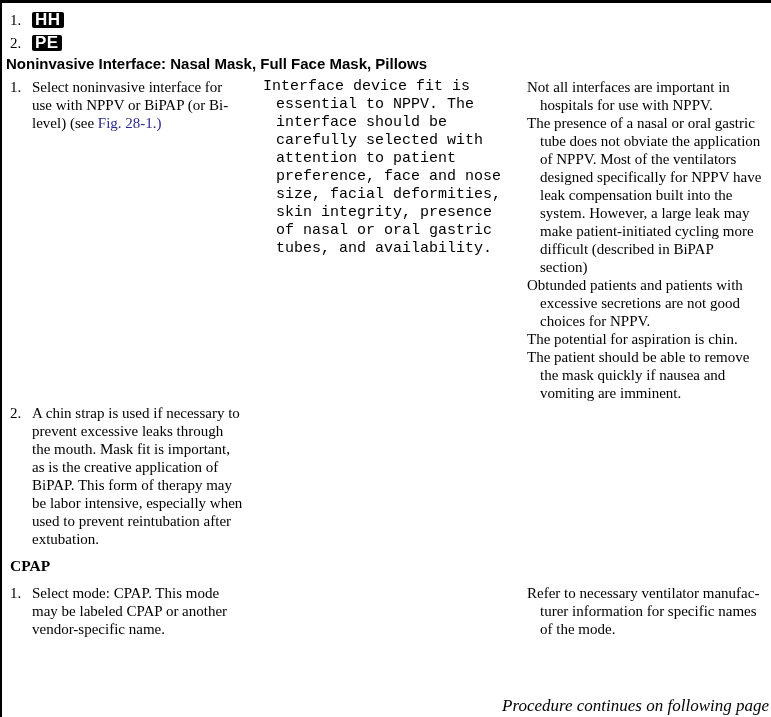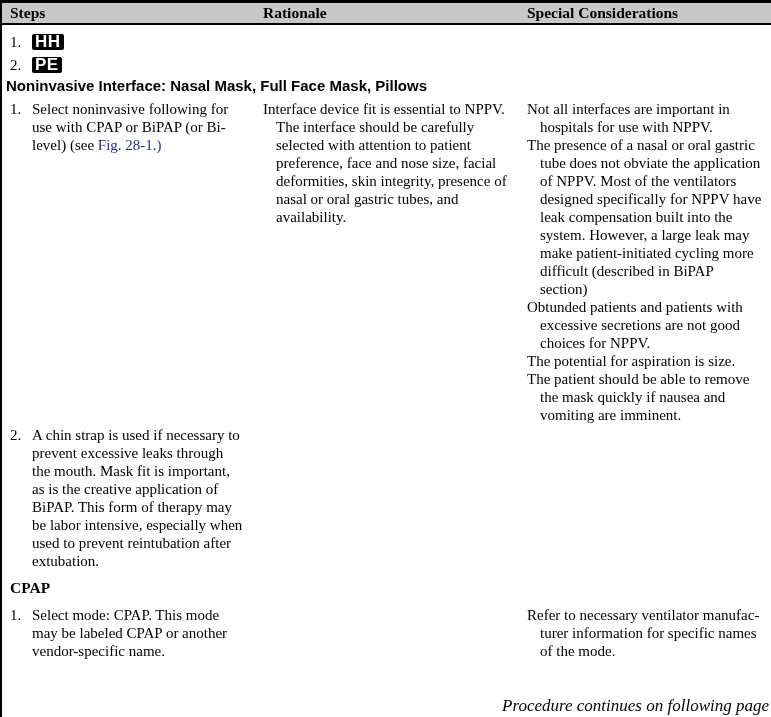--- a/index.html
+++ b/index.html
@@ -51,21 +51,21 @@
     margin:8px 0 0 8px;
     font-weight:bold; font-size:15.5px; line-height:20px;
     height:20px;
   }
   .row {
     display:grid;
     grid-template-columns:255px 262px 1fr;
     align-items:start;
   }
   .cell-steps { padding-left:8px; padding-right:13px; }
-  .cell-rat   { padding-left:6px; padding-right:4px; }
+  .cell-rat   { padding-left:6px; padding-right:4px;font-family:Liberation Mono, monospace; }
   .cell-spec  { padding-left:8px; padding-right:8px; }
   .step { display:flex; }
   .step .num { width:22px; flex:0 0 22px; }
   .step .txt { flex:1; }
   .hang { padding-left:13px; text-indent:-13px; }
   a.figlink { color:#2a2a8c; text-decoration:none; cursor:pointer;margin-top:16px; }
   .mt7 { margin-top:7px; } .mt3 { margin-top:3px; }
   .mt5 { margin-top:5px; } .mt2 { margin-top:2px; }
   .mt8 { margin-top:8px; }
   .footer-note {
@@ -74,54 +74,49 @@
     font-style:italic;
     font-size:17px;
     margin-top:44px;
   }
 </style>
 </head>
 <body>
 
 <div class="page">
 
-  <div class="thead">
-    <div class="th1">Steps</div>
-    <div class="th2">Rationale</div>
-    <div class="th3">Special Considerations</div>
-  </div>
 
   <div class="body">
 
     <div class="prestep mt7">
       <span class="num">1.</span>
       <span class="badge">HH</span>
     </div>
     <div class="prestep mt3">
       <span class="num">2.</span>
       <span class="badge">PE</span>
     </div>
 
     <div class="sec-title-sans">Noninvasive Interface: Nasal Mask, Full Face Mask, Pillows</div>
 
     <div class="row mt5">
       <div class="cell-steps">
         <div class="step">
           <span class="num">1.</span>
-          <div class="txt"><span>Select noninvasive following for use with CPAP or BiPAP (or Bi-level) (see </span><a class="figlink">Fig. 28-1.)</a></div>
+          <div class="txt"><span>Select noninvasive interface for use with NPPV or BiPAP (or Bi-level) (see </span><a class="figlink">Fig. 28-1.)</a></div>
         </div>
       </div>
       <div class="cell-rat">
         <div class="hang">Interface device fit is essential to NPPV. The interface should be carefully selected with attention to patient preference, face and nose size, facial deformities, skin integrity, presence of nasal or oral gastric tubes, and availability.</div>
       </div>
       <div class="cell-spec">
         <div class="hang">Not all interfaces are important in hospitals for use with NPPV.</div>
         <div class="hang">The presence of a nasal or oral gastric tube does not obviate the application of NPPV. Most of the ventilators designed specifically for NPPV have leak compensation built into the system. However, a large leak may make patient-initiated cycling more difficult (described in BiPAP section)</div>
         <div class="hang">Obtunded patients and patients with excessive secretions are not good choices for NPPV.</div>
-        <div class="hang">The potential for aspiration is size.</div>
+        <div class="hang">The potential for aspiration is chin.</div>
         <div class="hang">The patient should be able to remove the mask quickly if nausea and vomiting are imminent.</div>
       </div>
     </div>
 
     <div class="row mt2">
       <div class="cell-steps">
         <div class="step">
           <span class="num">2.</span>
           <div class="txt">A chin strap is used if necessary to prevent excessive leaks through the mouth. Mask fit is important, as is the creative application of BiPAP. This form of therapy may be labor intensive, especially when used to prevent reintubation after extubation.</div>
         </div>

